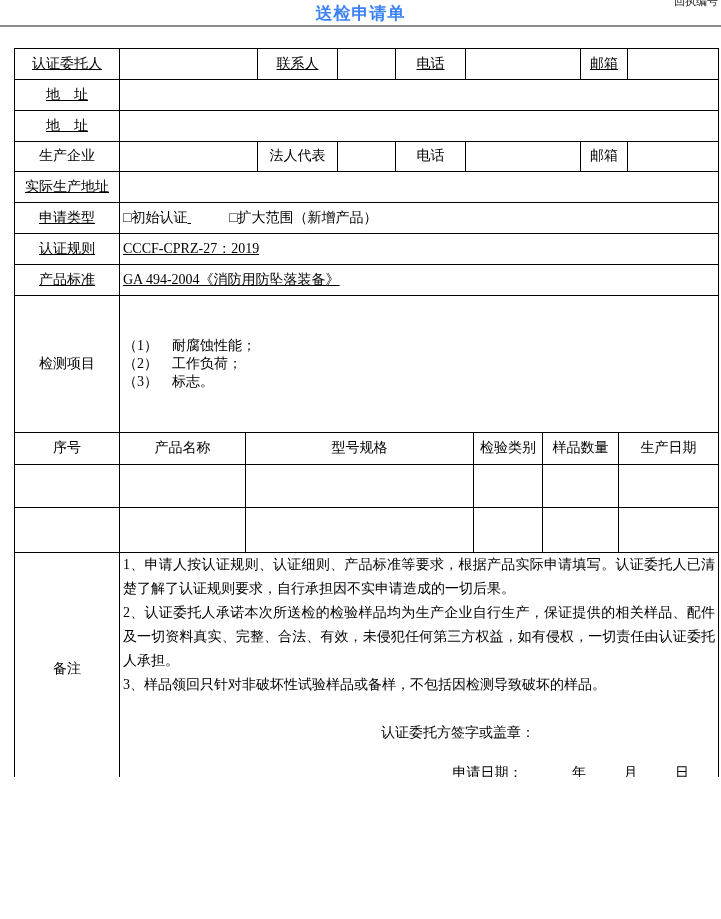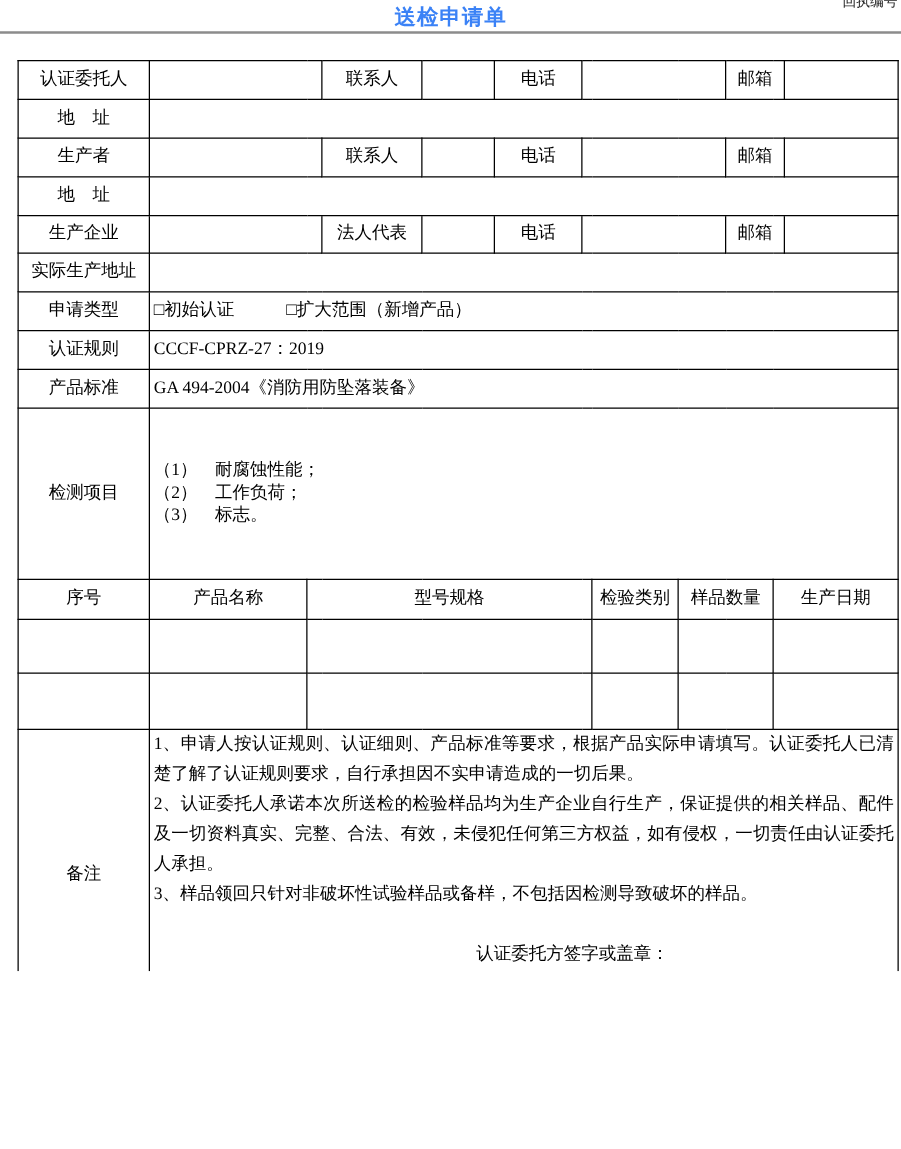--- a/index.html
+++ b/index.html
@@ -46,21 +46,21 @@
   td.blockcell{vertical-align:middle;padding-left:7px;line-height:25px;}
   td.remarks{vertical-align:top;padding:10px 8px 0 7px;}
   .rem-p{margin:0;line-height:24px;text-align:justify;}
   .sig-line{margin-top:24px;line-height:24px;text-align:right;padding-right:180px;}
   .date-line{margin-top:16px;line-height:24px;text-align:right;padding-right:26px;}
   .date-gap1{margin-left:46px;}
   .date-gap2{margin-left:34px;}
   .opt{display:inline-block;}
   .opt + .opt{margin-left:38px;}
   
-  .h31{height:31px;} .h30{height:30px;padding-left:32px;} .h32{height:32px;}
+  .h31{height:31px;text-decoration:underline;} .h30{height:30px;padding-left:32px;} .h32{height:32px;}
   .h60{height:60px;} .h137{height:137px;} .h43{height:43px;}
   .h45{height:45px;} .h227{height:227px;}
 </style>
 </head>
 <body>
 
 <div class="page">
 
   <div class="corner-note">回执编号</div>
   <div class="title">送检申请单</div>
@@ -92,30 +92,20 @@
       <td colspan="3"></td>
       <td colspan="2" class="lbl">邮箱</td>
       <td></td>
     </tr>
 
     <tr class="h31">
       <td class="lbl">地　址</td>
       <td colspan="11"></td>
     </tr>
 
-    <tr class="h31">
-      <td class="lbl">生产者</td>
-      <td colspan="2"></td>
-      <td class="lbl">联系人</td>
-      <td></td>
-      <td class="lbl">电话</td>
-      <td colspan="3"></td>
-      <td colspan="2" class="lbl">邮箱</td>
-      <td></td>
-    </tr>
 
     <tr class="h31">
       <td class="lbl">地　址</td>
       <td colspan="11"></td>
     </tr>
 
     <tr class="h30">
       <td class="lbl">生产企业</td>
       <td colspan="2"></td>
       <td class="lbl">法人代表</td>

